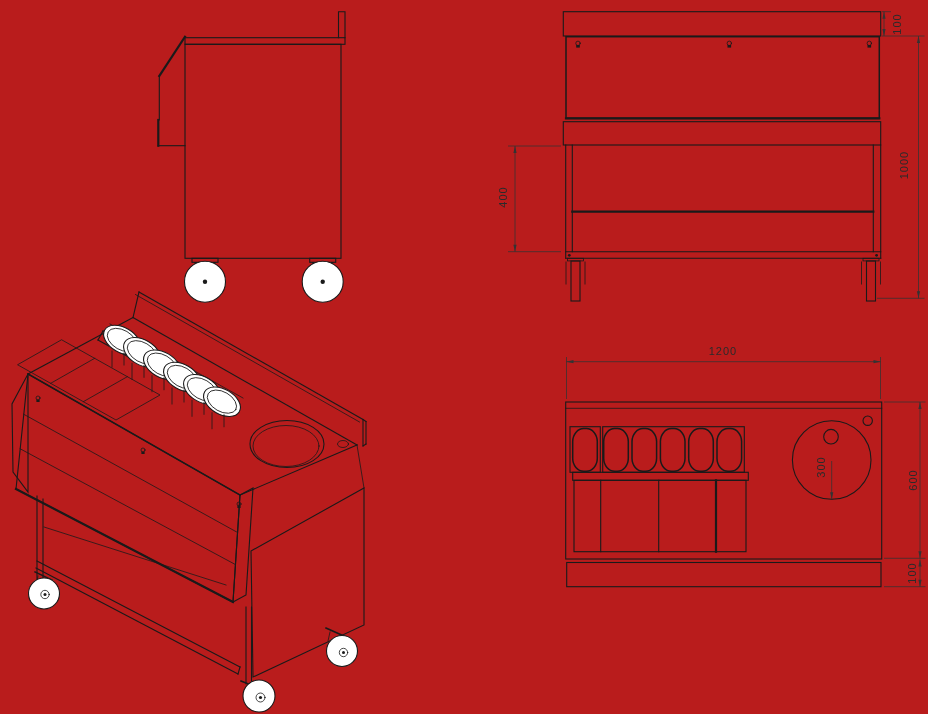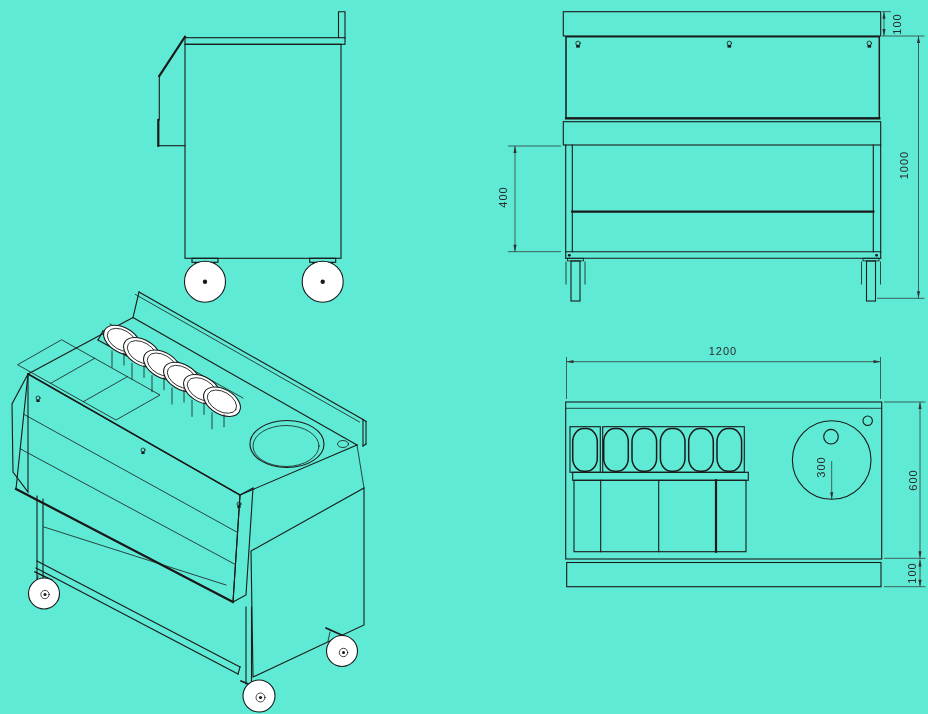--- a/index.html
+++ b/index.html
@@ -1,16 +1,16 @@
 <!DOCTYPE html>
 <html><head>
 <meta charset="utf-8">
 <style>
   html,body{margin:0;padding:0;background:#fff;}
-  .stage{position:relative;width:928px;height:714px;background:#5eead4;overflow:hidden;
+  .stage{position:relative;width:928px;height:714px;background:#b91c1c;overflow:hidden;
          font-family:"Liberation Sans", sans-serif;}
   svg{display:block}
   .ln{stroke:#1a1a1a;fill:none;stroke-width:1.1;stroke-linecap:square;stroke-linejoin:miter}
   .w{fill:#ffffff;stroke:#1a1a1a;stroke-width:1.1}
   .b2{stroke-width:2.2}
   .b15{stroke-width:1.5}
   .thin{stroke-width:0.8}
   .dim{stroke:#333333;stroke-width:0.75;fill:none}
   .arr{fill:#333333;stroke:none}
   .dot{fill:#1a1a1a;stroke:none}

